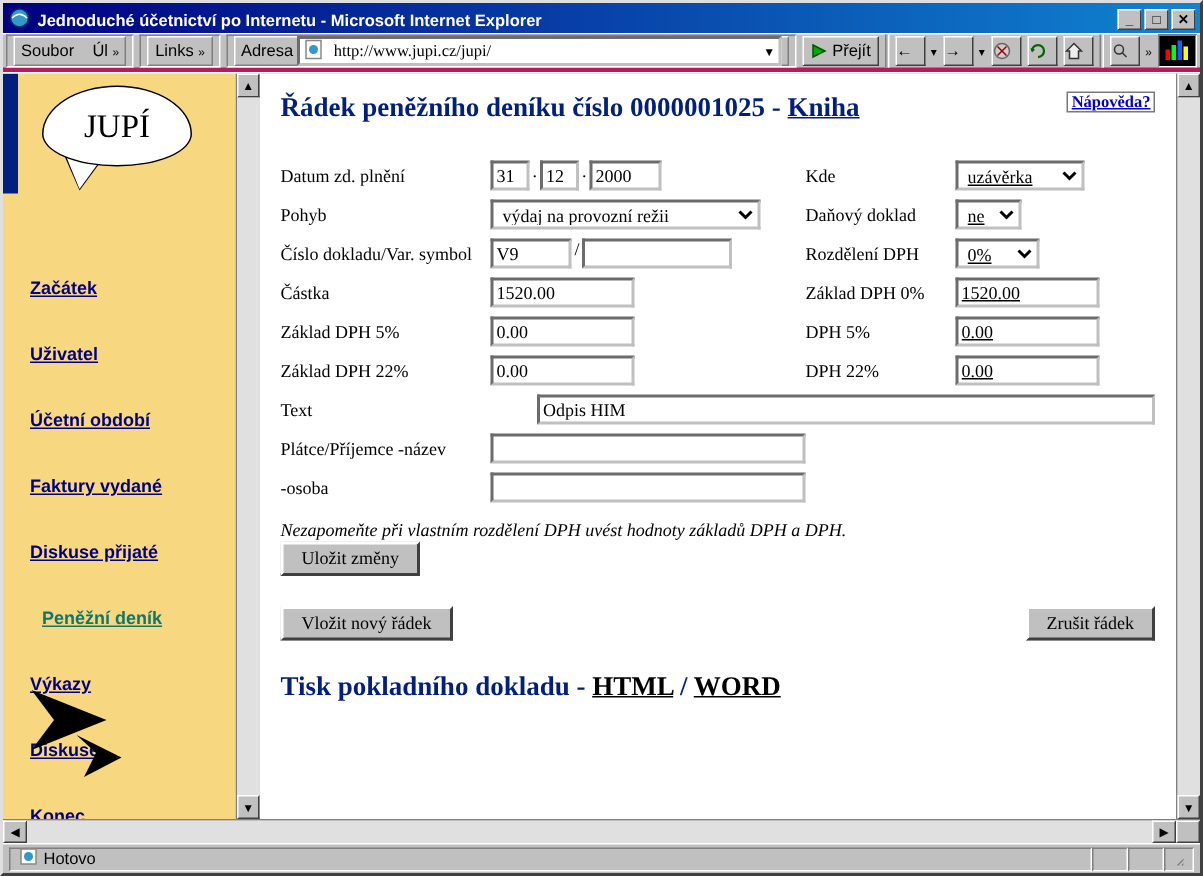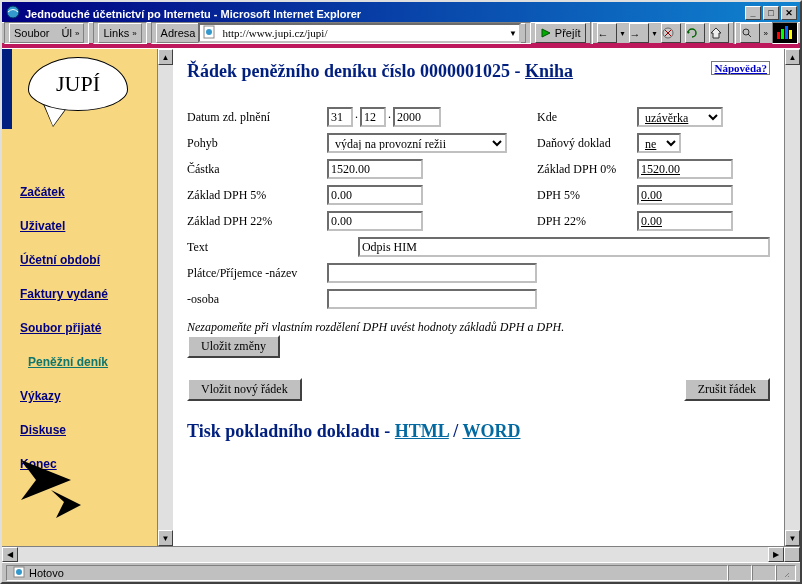--- a/index.html
+++ b/index.html
@@ -20,41 +20,41 @@
     font-weight: bold;
   }
   .titlebar .ie-icon { width: 16px; height: 16px; margin-right: 4px; display:inline-flex; align-items:center; justify-content:center;}
   .titlebar .tbtns { margin-left: auto; display: flex; }
   .tbtn {
     width: 16px; height: 14px; background: #c0c0c0; border: 1px solid; border-color:#fff #404040 #404040 #fff; margin-left: 2px;
     font-family: Marlett, Arial; font-size: 9px; display:flex; align-items:center; justify-content:center; color:#000;
   }
   .toolbar {
     display: flex; align-items: center; height: 26px; padding: 1px 2px; gap: 4px;
-    background: #c0c0c0; border-bottom: 5px solid #be185d; border-top: 1px solid #fff;
+    background: #c0c0c0; border-bottom: 3px solid #be185d; border-top: 1px solid #fff;
   }
   .tool-seg { display:flex; align-items:center; padding: 0 4px; height: 22px; border: 1px solid; border-color:#808080 #fff #fff #808080; background:#c0c0c0;}
   .tool-seg .inner { border:1px solid; border-color:#fff #808080 #808080 #fff; padding: 1px 4px; display:flex; align-items:center; gap:3px; height:20px;}
   .addr-input {
     flex:1; height:20px; background:#fff; border: 2px inset #c0c0c0; padding: 0 2px; display:flex; align-items:center; gap:4px;
   }
   .addr-input input { border:none; outline:none; flex:1; font: 11px Tahoma; }
   .nav-btn { width:20px; height:20px; border:1px solid; border-color:#fff #404040 #404040 #fff; display:inline-flex; align-items:center; background:#c0c0c0;}
   .dd-arrow { font-size:8px; }
   .content-wrap { flex:1; display:flex; border-top:1px solid #fff; overflow:hidden; position:relative;}
   .content { flex:1; display:flex; background:#fff; overflow:hidden; position:relative; }
   .sidebar { width: 155px; background:#f7d77f; position:relative; }
   .sidebar .bluebar { position:absolute; left:0; top:0; width:10px; height:80px; background:#001f7f; }
   .bubble {
     position:absolute; left:26px; top:8px; width:100px; height:54px; background:#fff; border:1px solid #000; border-radius: 50% 50% 50% 50% / 60% 60% 40% 40%;
     display:flex; align-items:center; justify-content:center; font: 22px Georgia, 'Times New Roman', serif;
   }
   .bubble-tail { position:absolute; left:42px; top:55px; width:0; height:0; border-left:9px solid transparent; border-right:16px solid transparent; border-top:22px solid #fff; }
   .bubble-tail-b { position:absolute; left:41px; top:55px; width:0; height:0; border-left:10px solid transparent; border-right:17px solid transparent; border-top:23px solid #000; }
-  .nav { position:absolute; top:136px; left:18px; display:flex; flex-direction:column; gap:20px; }
+  .nav { position:absolute; top:136px; left:18px; display:flex; flex-direction:column; gap:30px; }
   .nav a { color:#000080; text-decoration: underline; font-weight:bold; font-size:12px; cursor:pointer;}
   .nav a.active { color:#0f766e;text-align:right; }
   .arrow-figure { position:absolute; left:14px; bottom:26px; width:80px; height:70px; }
   .vscroll { width:16px; background:#c0c0c0; border-left:1px solid #808080; display:flex; flex-direction:column;}
   .vscroll .sbtn { height:16px; background:#c0c0c0; border:1px solid; border-color:#fff #404040 #404040 #fff; display:flex; align-items:center; justify-content:center; font-size:8px;}
   .vscroll .track { flex:1; background:#e0e0e0; }
   .main { flex:1; padding: 12px 14px 8px 14px; overflow:hidden; }
   h1 { margin:0 0 2px 0; font: bold 18px Georgia, 'Times New Roman', serif; color:#001f7f; }
   h1 a { color:#001f7f; text-decoration:underline; }
   .help-link { float:right; color:#0000cc; font: bold 11px Tahoma; text-decoration:underline; border:1px solid #7a7a7a; padding:0 2px;}
@@ -67,21 +67,21 @@
   input.tx, select.sel {
     font: 12px Tahoma; background:#fff; border: 2px inset #c0c0c0; padding: 1px 2px; height:20px;
   }
   input.tx.sm { width:26px; }
   select.sel.wide { width: 180px; }
   .note { font: italic 12px Georgia; margin-top:8px; }
   .btn {
     font: 12px Tahoma; background:#c0c0c0; border: 2px solid; border-color:#fff #404040 #404040 #fff; padding: 2px 12px; cursor:pointer;
   }
   h2 { font: bold 18px Georgia; color:#001f7f; margin: 20px 0 4px 0;}
-  h2 a { color:#0369a1; text-decoration:underline; }
+  h2 a { color:#000000; text-decoration:underline; }
   .statusbar { height:20px; background:#c0c0c0; border-top:1px solid #fff; display:flex; align-items:center; padding:0 4px; font-size:11px;}
   .status-seg { border:1px solid; border-color:#808080 #fff #fff #808080; padding: 1px 6px; height:16px; display:flex; align-items:center; gap:4px;}
   .status-seg:first-child { flex:1.2; }
   .hscroll { height:16px; background:#c0c0c0; border-top:1px solid #808080; display:flex;}
   .hscroll .sbtn { width:16px; background:#c0c0c0; border:1px solid; border-color:#fff #404040 #404040 #fff; display:flex; align-items:center; justify-content:center; font-size:8px;}
   .hscroll .track { flex:1; background:#e0e0e0; }
   .throbber { width:26px; height:22px; border:1px solid; border-color:#808080 #fff #fff #808080; margin-left:auto; background:#000; display:flex; align-items:center; justify-content:center;}
   .divsep { width:3px; height:22px; background:#c0c0c0; border-left:1px solid #808080; border-right:1px solid #fff;}
 </style>
 </head>
@@ -186,21 +186,21 @@
         <div class="bubble-tail-b"></div>
         <div class="bubble-tail"></div>
         <div class="bubble">
             <span>JUPÍ</span>
           </div>
         <div class="nav">
           <a>Začátek</a>
           <a>Uživatel</a>
           <a>Účetní období</a>
           <a>Faktury vydané</a>
-          <a>Soubor přijaté</a>
+          <a>Diskuse přijaté</a>
           <a class="active">Peněžní deník</a>
           <a>Výkazy</a>
           <a>Diskuse</a>
           <a>Konec</a>
         </div>
         <div class="arrow-figure">
           <svg viewBox="0 0 80 70">
               <polygon points="5,10 55,30 5,50 20,30" fill="#000"></polygon>
               <polygon points="35,40 65,55 40,68 48,52" fill="#000"></polygon>
             </svg>
@@ -236,20 +236,31 @@
             <div class="lab1">Pohyb</div>
             <div class="col2">
                 <select class="sel wide"><option>výdaj na provozní režii</option></select>
               </div>
             <div class="lab3">Daňový doklad</div>
             <div class="col4">
                 <select class="sel" style="width:44px"><option>ne</option></select>
               </div>
           </div>
           <div class="row">
+            <div class="lab1">Číslo dokladu/Var. symbol</div>
+            <div class="col2">
+              <input class="tx" style="width: 54px;" value="V9">/
+              <input class="tx" style="width: 100px;" value="">
+            </div>
+            <div class="lab3">Rozdělení DPH</div>
+            <div class="col4">
+                <select class="sel" style="width:56px"><option>0%</option></select>
+              </div>
+          </div>
+          <div class="row">
             <div class="lab1">Částka</div>
             <div class="col2">
                 <input class="tx" style="width: 96px;" value="1520.00">
               </div>
             <div class="lab3">Základ DPH 0%</div>
             <div class="col4">
                 <input class="tx" style="width: 96px;" value="1520.00">
               </div>
           </div>
           <div class="row">

